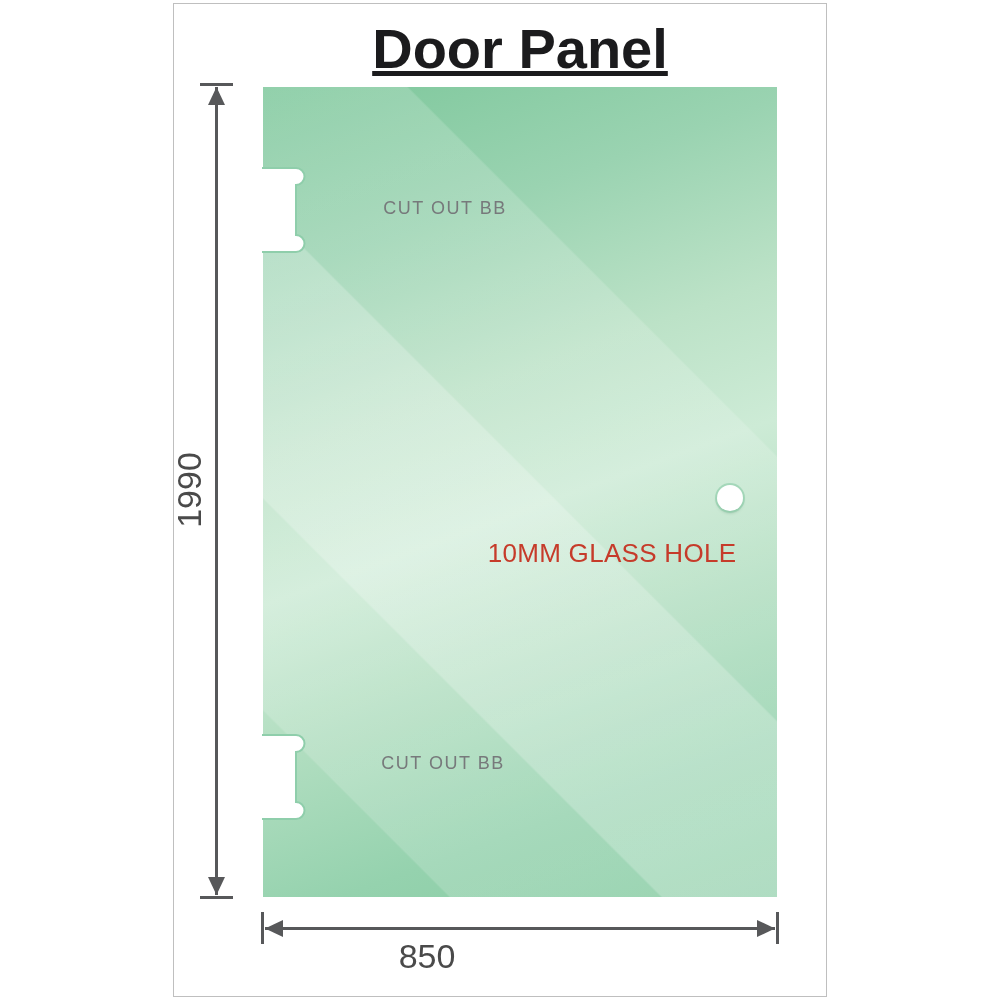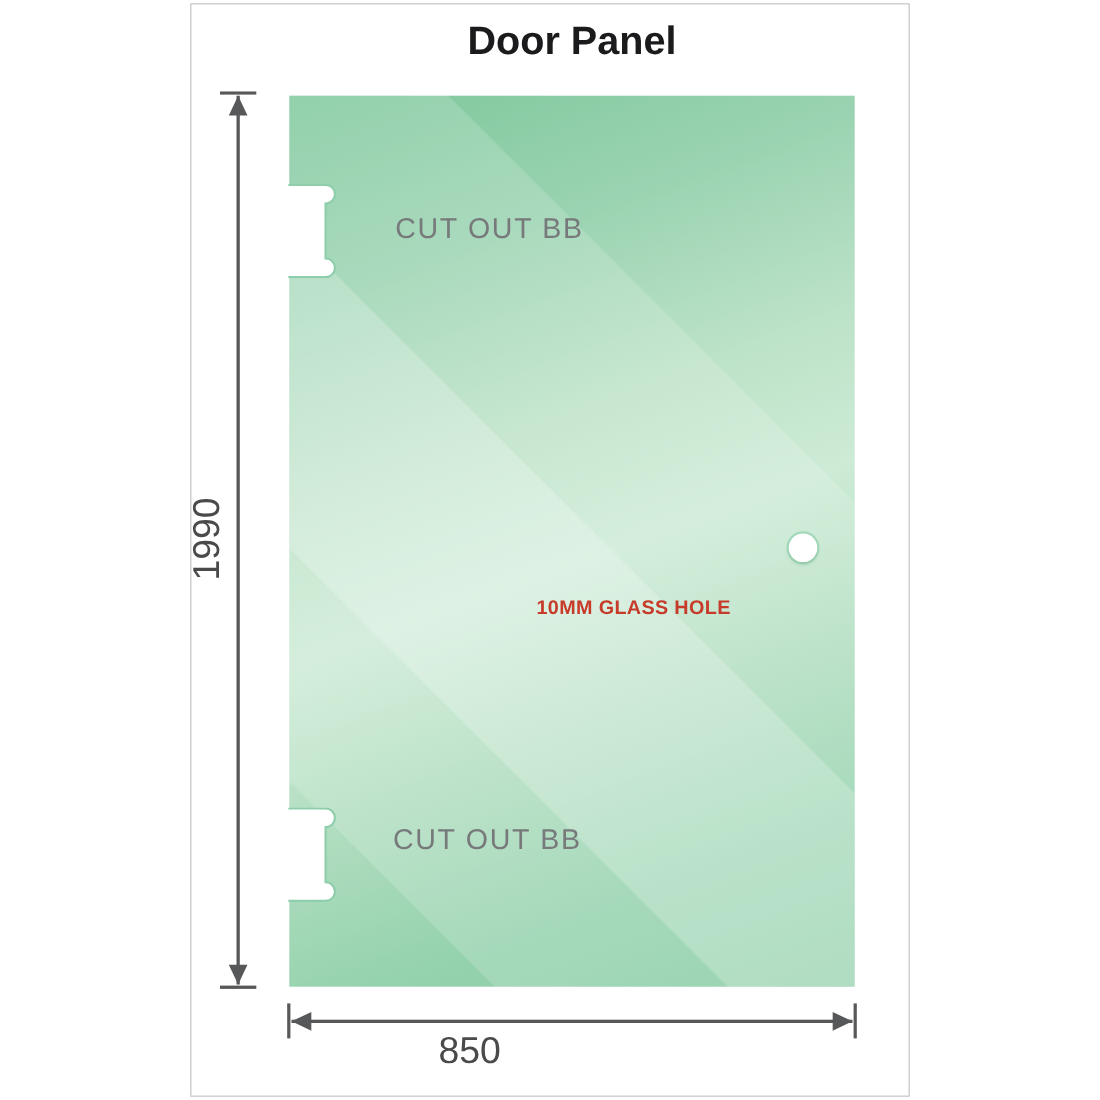--- a/index.html
+++ b/index.html
@@ -17,47 +17,47 @@
   .canvas{
     position:relative;width:1000px;height:1000px;background:#fff;overflow:hidden;
     font-family:"Liberation Sans", sans-serif;
   }
   .frame{
     position:absolute;left:173px;top:3px;width:652px;height:992px;
     border:1px solid var(--frame-border);background:#fff;
   }
   .title{
     position:absolute;left:520px;top:16px;transform:translateX(-50%);
-    font-size:36px;font-weight:bold;color:var(--title-text);
-    letter-spacing:0px;white-space:nowrap;margin:0;
+    font-size:56px;font-weight:bold;color:var(--title-text);
+    letter-spacing:0px;white-space:nowrap;margin:0;text-decoration:underline;
   }
   .glass-panel{
     position:absolute;left:263px;top:87px;width:514px;height:810px;
     background:
       linear-gradient(45deg, rgba(255,255,255,0) 30%, rgba(255,255,255,0.22) 30.2%, rgba(255,255,255,0.22) 52%, rgba(255,255,255,0) 52.2%),
       linear-gradient(45deg, rgba(255,255,255,0) 14%, rgba(255,255,255,0.16) 14.2%, rgba(255,255,255,0.16) 72%, rgba(255,255,255,0) 72.2%),
       linear-gradient(160deg, var(--glass-dark) 0%, #9ad3b1 20%, #bce2c7 38%, var(--glass-light) 52%, #b4dfc2 66%, #95d2ae 84%, #86cba2 100%);
   }
   .cutout{position:absolute;left:262px;width:44px;height:86px;}
   .cutout.top{top:167px;}
   .cutout.bottom{top:734px;}
   .cutout-label{
     position:absolute;transform:translate(-50%,-50%);
-    font-size:26px;letter-spacing:1.5px;color:var(--cutout-text);white-space:nowrap;
+    font-size:18px;letter-spacing:1.5px;color:var(--cutout-text);white-space:nowrap;
   }
   .cutout-label.top{left:445px;top:208px;}
   .cutout-label.bottom{left:443px;top:763px;}
   .glass-hole{
     position:absolute;left:717px;top:485px;width:26px;height:26px;border-radius:50%;
     background:#ffffff;
     box-shadow:0 0 0 2px rgba(143,206,171,0.65), 0 2px 3px rgba(70,130,95,0.35);
   }
   .hole-label{
-    position:absolute;left:576px;top:553px;transform:translate(-50%,-50%);
-    font-size:18px;font-weight:bold;color:var(--hole-text);white-space:nowrap;
+    position:absolute;left:612px;top:553px;transform:translate(-50%,-50%);
+    font-size:26px;font-weight:normal;color:var(--hole-text);white-space:nowrap;
     letter-spacing:0.3px;
   }
   .dim-v{position:absolute;left:199px;top:83px;width:35px;height:816px;}
   .dim-h{position:absolute;left:261px;top:912px;width:518px;height:33px;}
   .dim-shape{fill:var(--dim-color);}
   .dim-label-height{
     position:absolute;left:189px;top:490px;
     transform:translate(-50%,-50%) rotate(-90deg);
     font-size:34px;color:var(--dim-text);white-space:nowrap;
   }

